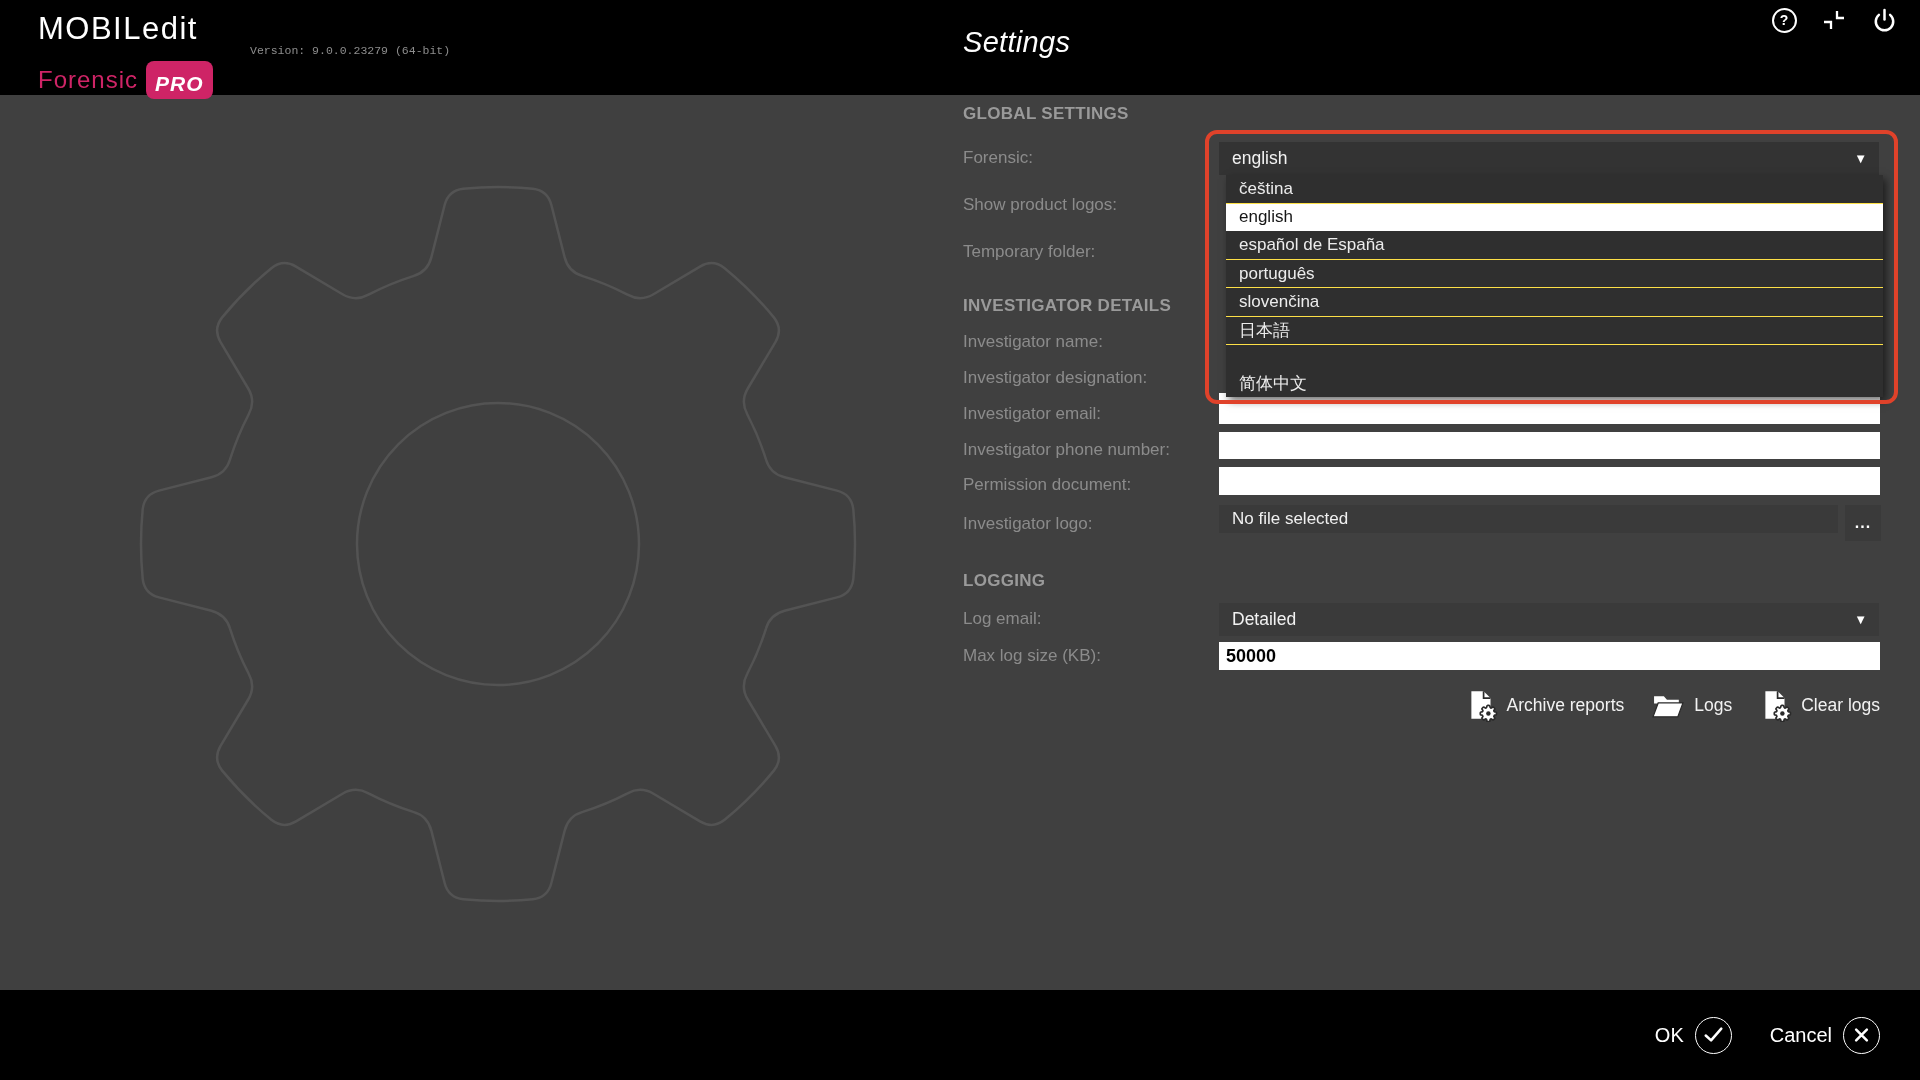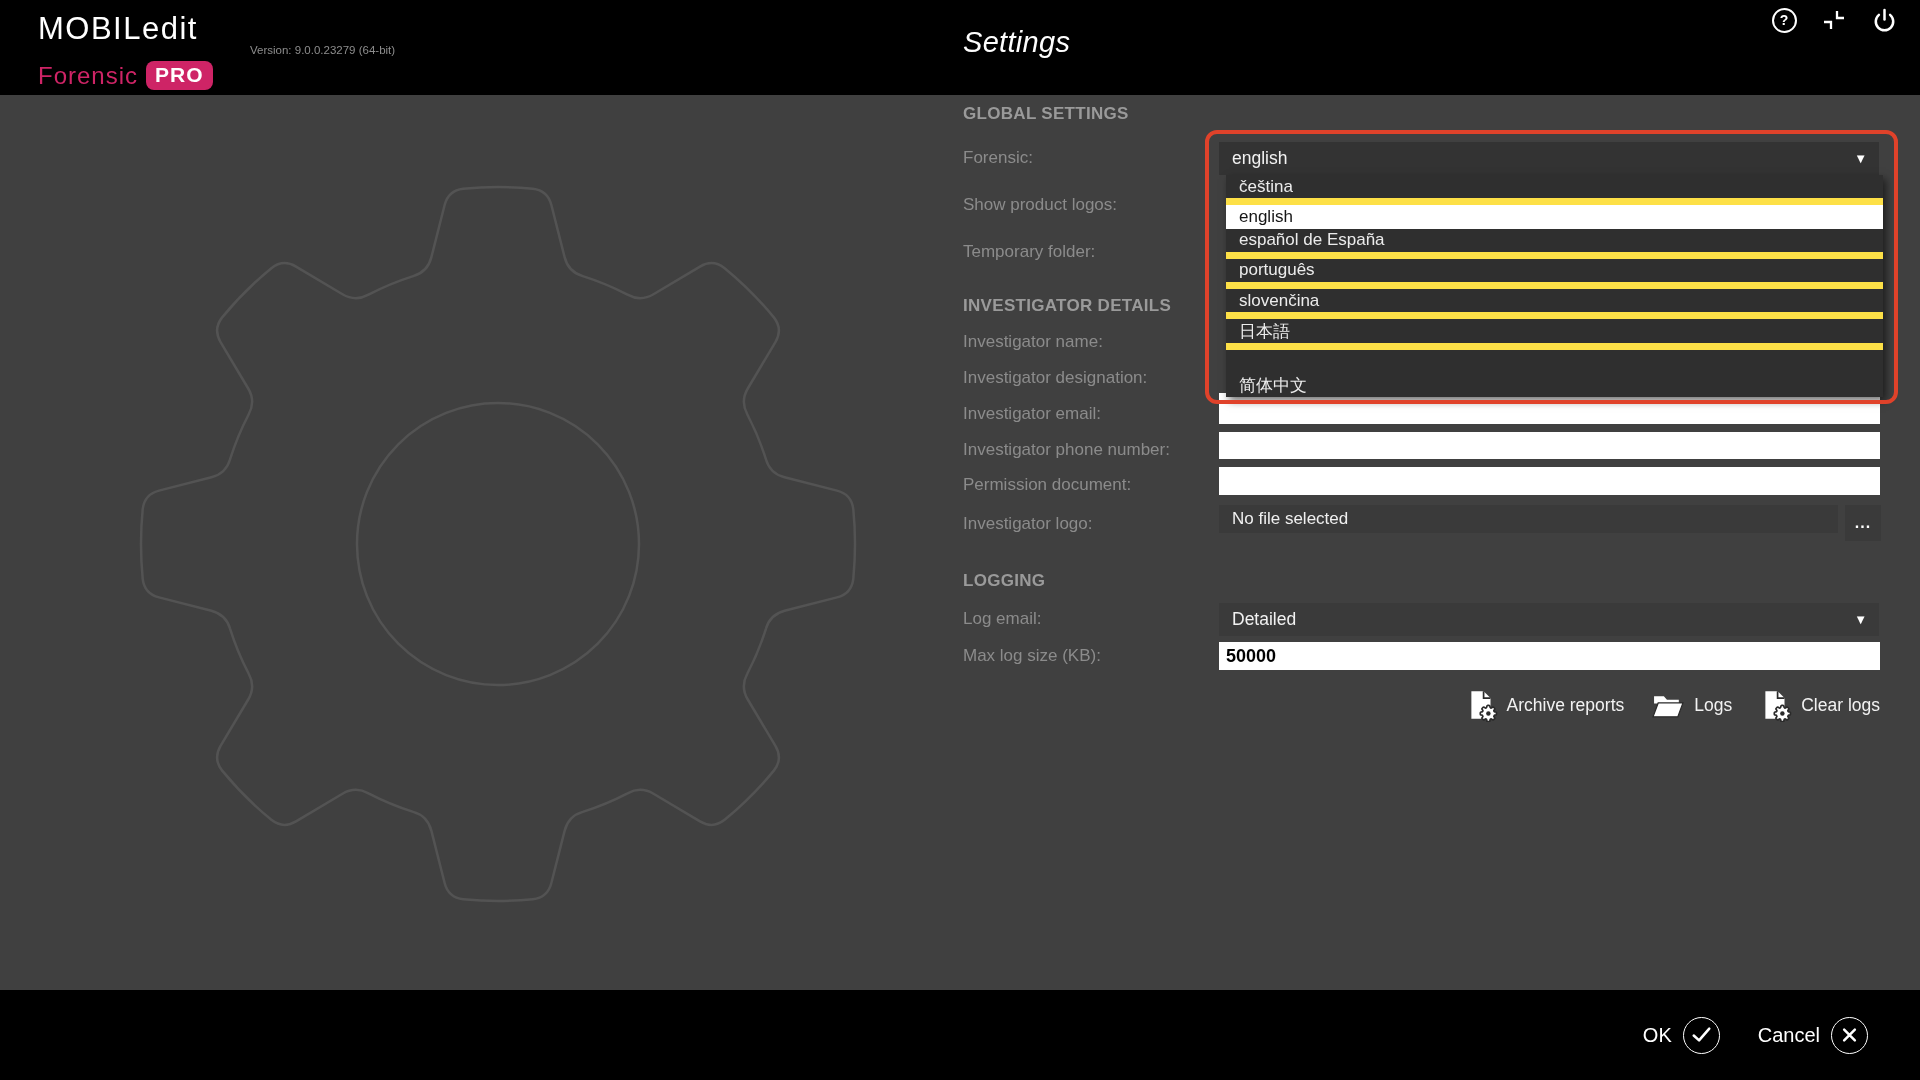--- a/index.html
+++ b/index.html
@@ -9,55 +9,55 @@
     position:relative; width:1920px; height:1080px;
     background:#404040; overflow:hidden;
   }
   
   .top-bar { position:absolute; left:0; top:0; width:1920px; height:95px; background:#000; z-index:10; }
   .logo-block { position:absolute; left:38px; top:11px; }
   .logo-line1 { font-size:31px; letter-spacing:1.5px; color:#fff; font-weight:500; }
   .logo-line2 { display:flex; align-items:center; gap:8px; margin-top:14px; }
   .logo-forensic { font-size:24px; letter-spacing:1px; color:var(--pink,#ce2466); }
   .logo-badge { background:var(--pink,#ce2466); color:#fff; font-weight:bold; font-size:21px;
-    letter-spacing:1px; padding:2px 9px 3px 9px; border-radius:8px; }
-  .version { position:absolute; left:250px; top:44px; font-size:11.5px; color:#8d8d8d; }
+    letter-spacing:1px; padding:11px 9px 3px 9px; border-radius:8px;font-style:italic; }
+  .version { position:absolute; left:250px; top:44px; font-size:11.5px; color:#8d8d8d;font-family:Liberation Mono, monospace; }
   .page-title { position:absolute; left:963px; top:26px; font-size:29px; font-weight:400; color:#fdfdfd; letter-spacing:0.3px;font-style:italic; }
   .hdr-icons { position:absolute; right:22px; top:6px; display:flex; align-items:center; gap:22px; }
   .icon-btn { width:28px; height:28px; display:flex; align-items:center; justify-content:center; cursor:pointer; }
   .help-circle { width:25px; height:25px; border:2px solid #fff; border-radius:50%;
     display:flex; align-items:center; justify-content:center; color:#fff; font-size:14px; font-weight:bold; }
   
   .gear-svg { position:absolute; left:0; top:0; z-index:0; pointer-events:none; }
   .lbl { position:absolute; left:963px; font-size:17px; color:#8b8b8b; white-space:nowrap; z-index:1; }
   .sect { font-weight:bold; color:#9a9a9a; font-size:17px; letter-spacing:0.3px; }
   .field { position:absolute; left:1219px; width:661px; z-index:1; }
   .white-field { background:#fff; }
   .dark-field { background:#3a3a3a; color:#f0f0f0; display:flex; align-items:center; padding-left:13px; font-size:17px; }
   .dd-header { position:absolute; left:1219px; top:142px; width:660px; height:33px; background:#333;
     display:flex; align-items:center; padding:0 12px 0 13px; z-index:4; cursor:pointer; }
   .dd-header .dd-text { color:#f2f2f2; font-size:17.5px; flex:1; }
   .dd-arrow { color:#fff; font-size:13px; line-height:1; }
   .dd-list { position:absolute; left:1226px; top:175px; width:657px; height:222px; background:#2f2f2f;
     display:flex; flex-direction:column; z-index:5; box-shadow:3px 4px 8px rgba(0,0,0,0.55); }
   .dd-item { flex:1; display:flex; align-items:center; padding-left:13px; color:#ececec; font-size:17px;
-    border-bottom:7px solid #fde047; cursor:pointer; }
+    border-bottom:1px solid #fde047; cursor:pointer; }
   .dd-item:last-child { border-bottom:none;margin-top:24px; }
   .dd-item.selected { background:#fff; color:#151515; border-bottom:none; }
   .highlight-box { position:absolute; left:1205px; top:130px; width:693px; height:274px;
     border:4px solid var(--red,#e0422a); border-radius:12px; z-index:6; pointer-events:none; }
   .maxlog { color:#000; font-size:18px; font-weight:bold; display:flex; align-items:center; padding-left:7px; }
   .browse-btn { position:absolute; left:1845px; top:505px; width:36px; height:36px; background:#3a3a3a;
     color:#fff; font-weight:bold; font-size:16px; display:flex; align-items:center; justify-content:center;
     letter-spacing:1px; cursor:pointer; z-index:1; }
   .log-actions { position:absolute; right:40px; top:688px; display:flex; align-items:center; gap:28px; z-index:1; }
   .log-btn { display:flex; align-items:center; gap:9px; color:#f2f2f2; font-size:17.5px; cursor:pointer; }
   
   .bottom-bar { position:absolute; left:0; top:990px; width:1920px; height:90px; background:#000; z-index:10;
-    display:flex; align-items:center; justify-content:flex-end; gap:38px; padding-right:52px; }
+    display:flex; align-items:center; justify-content:flex-end; gap:38px; padding-right:40px; }
   .foot-btn { display:flex; align-items:center; gap:11px; color:#fff; font-size:20px; cursor:pointer; }
   .foot-circle { width:37px; height:37px; border:1.5px solid #fff; border-radius:50%;
     display:flex; align-items:center; justify-content:center; }
 </style>
 </head>
 <body>
 
 <div class="app">
 
   <svg class="gear-svg" width="1920" height="1080" viewBox="0 0 1920 1080">

